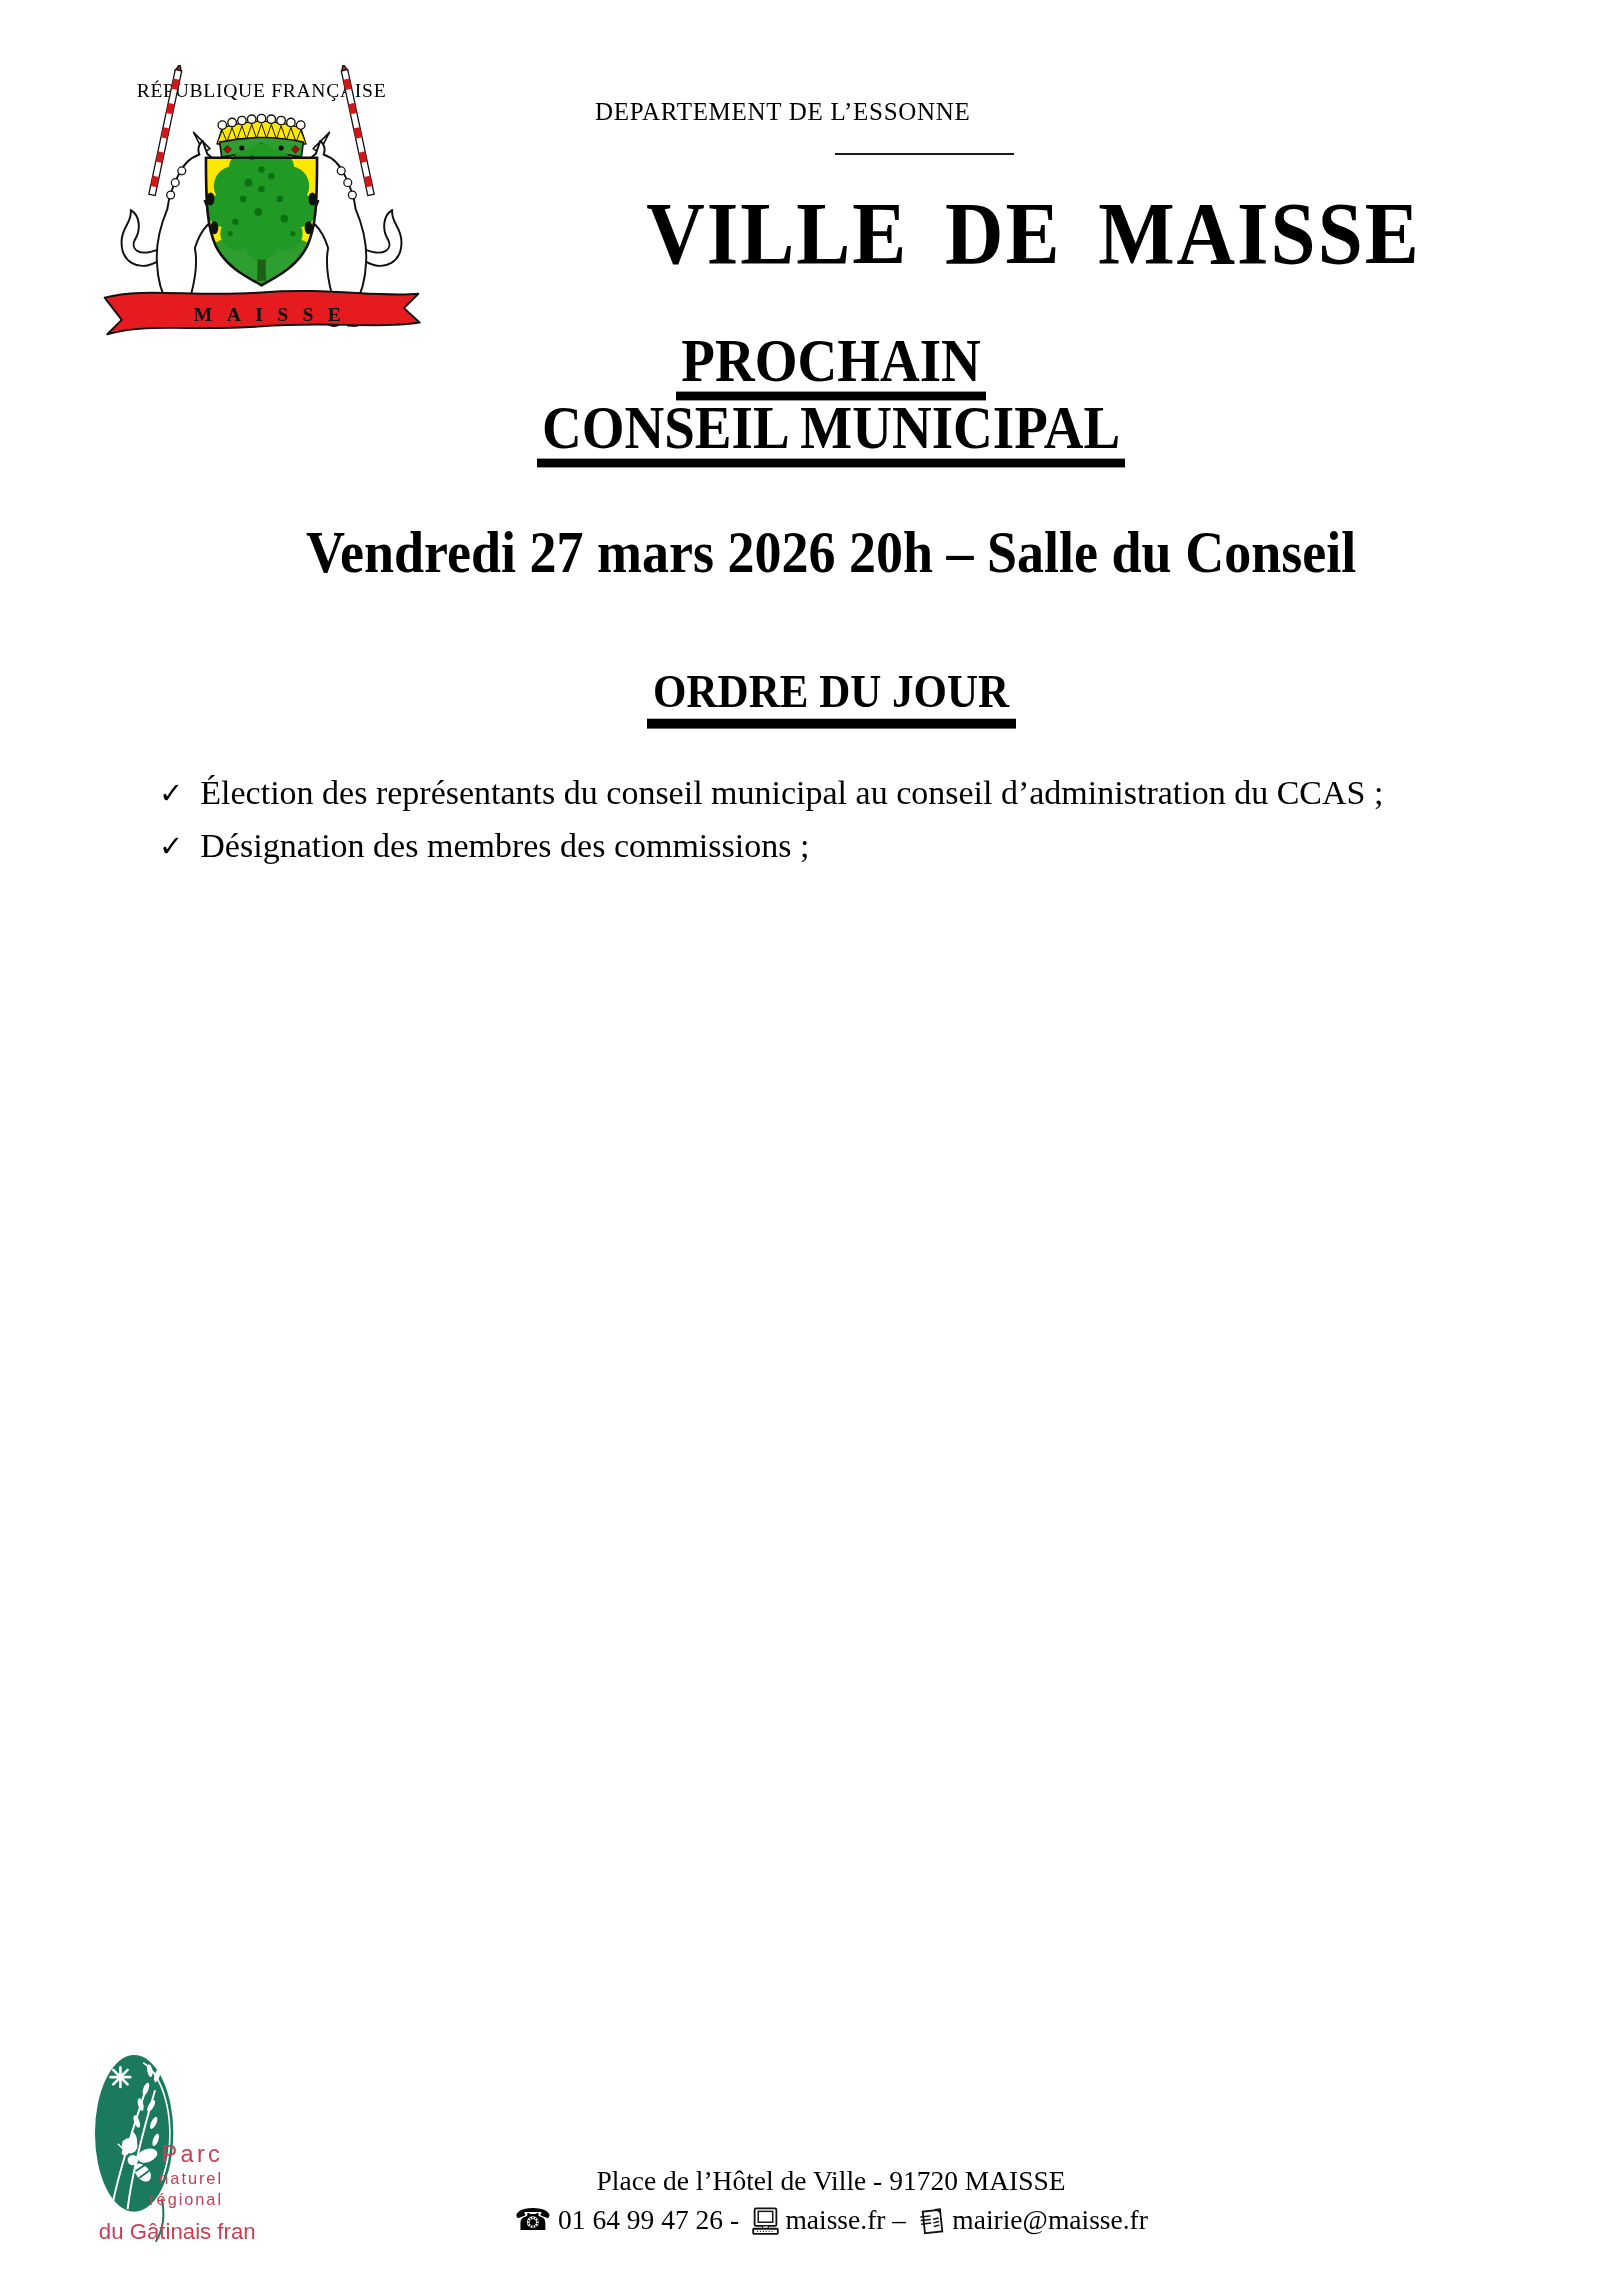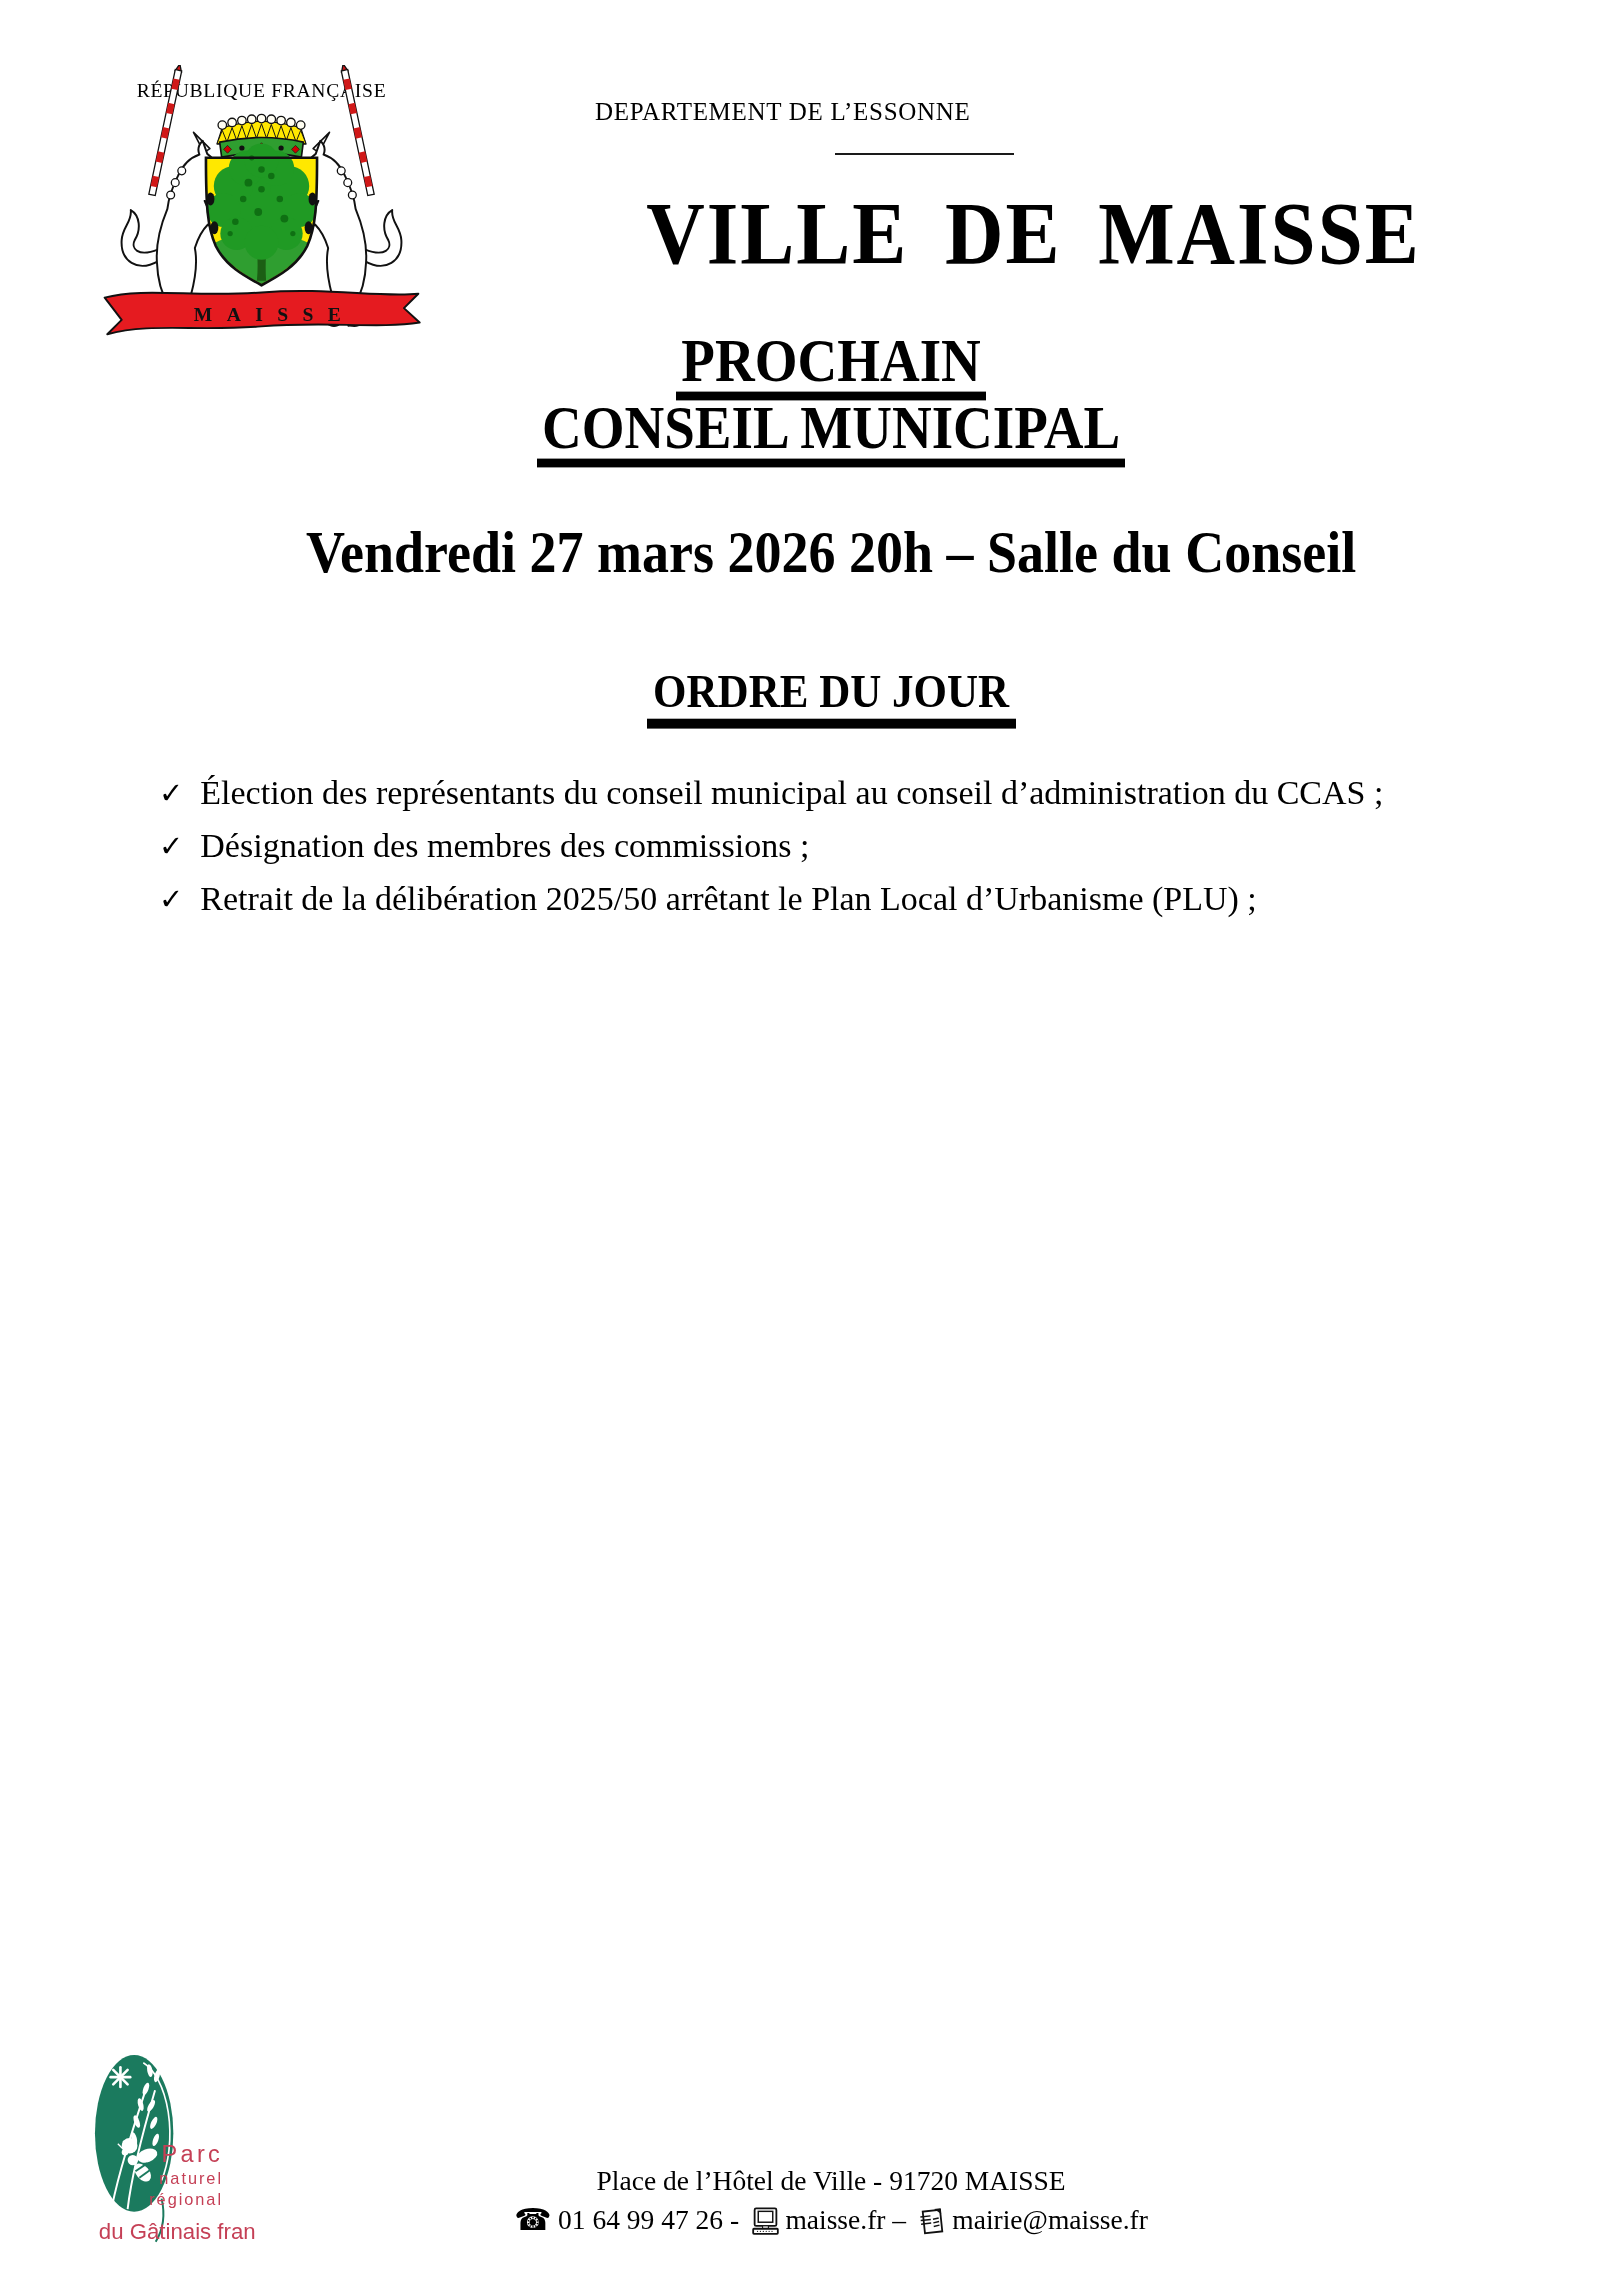--- a/index.html
+++ b/index.html
@@ -217,21 +217,20 @@
   </div>
   <div class="abs center-col big-heading datetime">Vendredi 27 mars 2026 20h – Salle du Conseil</div>
 
   <div class="abs center-col big-heading ordre">
     <span class="u15">ORDRE DU JOUR</span>
   </div>
 
   <div class="abs agenda">
     <div class="agenda-item"><span class="check">✓</span><span>Élection des représentants du conseil municipal au conseil d’administration du CCAS ;</span></div>
     <div class="agenda-item"><span class="check">✓</span><span>Désignation des membres des commissions ;</span></div>
-    <div class="agenda-item"><span class="check">✓</span><span>Retrait de la délibération 2025/50 arrêtant le Plan Local d’Urbanisme (PLU) ;</span></div>
   </div>
 
   <svg class="abs parc-logo" width="164" height="196" viewBox="0 0 250 300">
     <ellipse cx="64" cy="126" rx="60" ry="120" fill="#1b7a5e"></ellipse>
     <path d="M78,18 A58,114 0 0 1 106,198" stroke="#ffffff" stroke-width="2.5" fill="none"></path>
     <path d="M106,226 C112,252 108,274 97,292" stroke="#1b7a5e" stroke-width="3" fill="none"></path>
 
     <g stroke="#ffffff" stroke-width="4" stroke-linecap="round">
       <line x1="28" y1="40" x2="58" y2="40"></line>
       <line x1="43" y1="25" x2="43" y2="55"></line>

